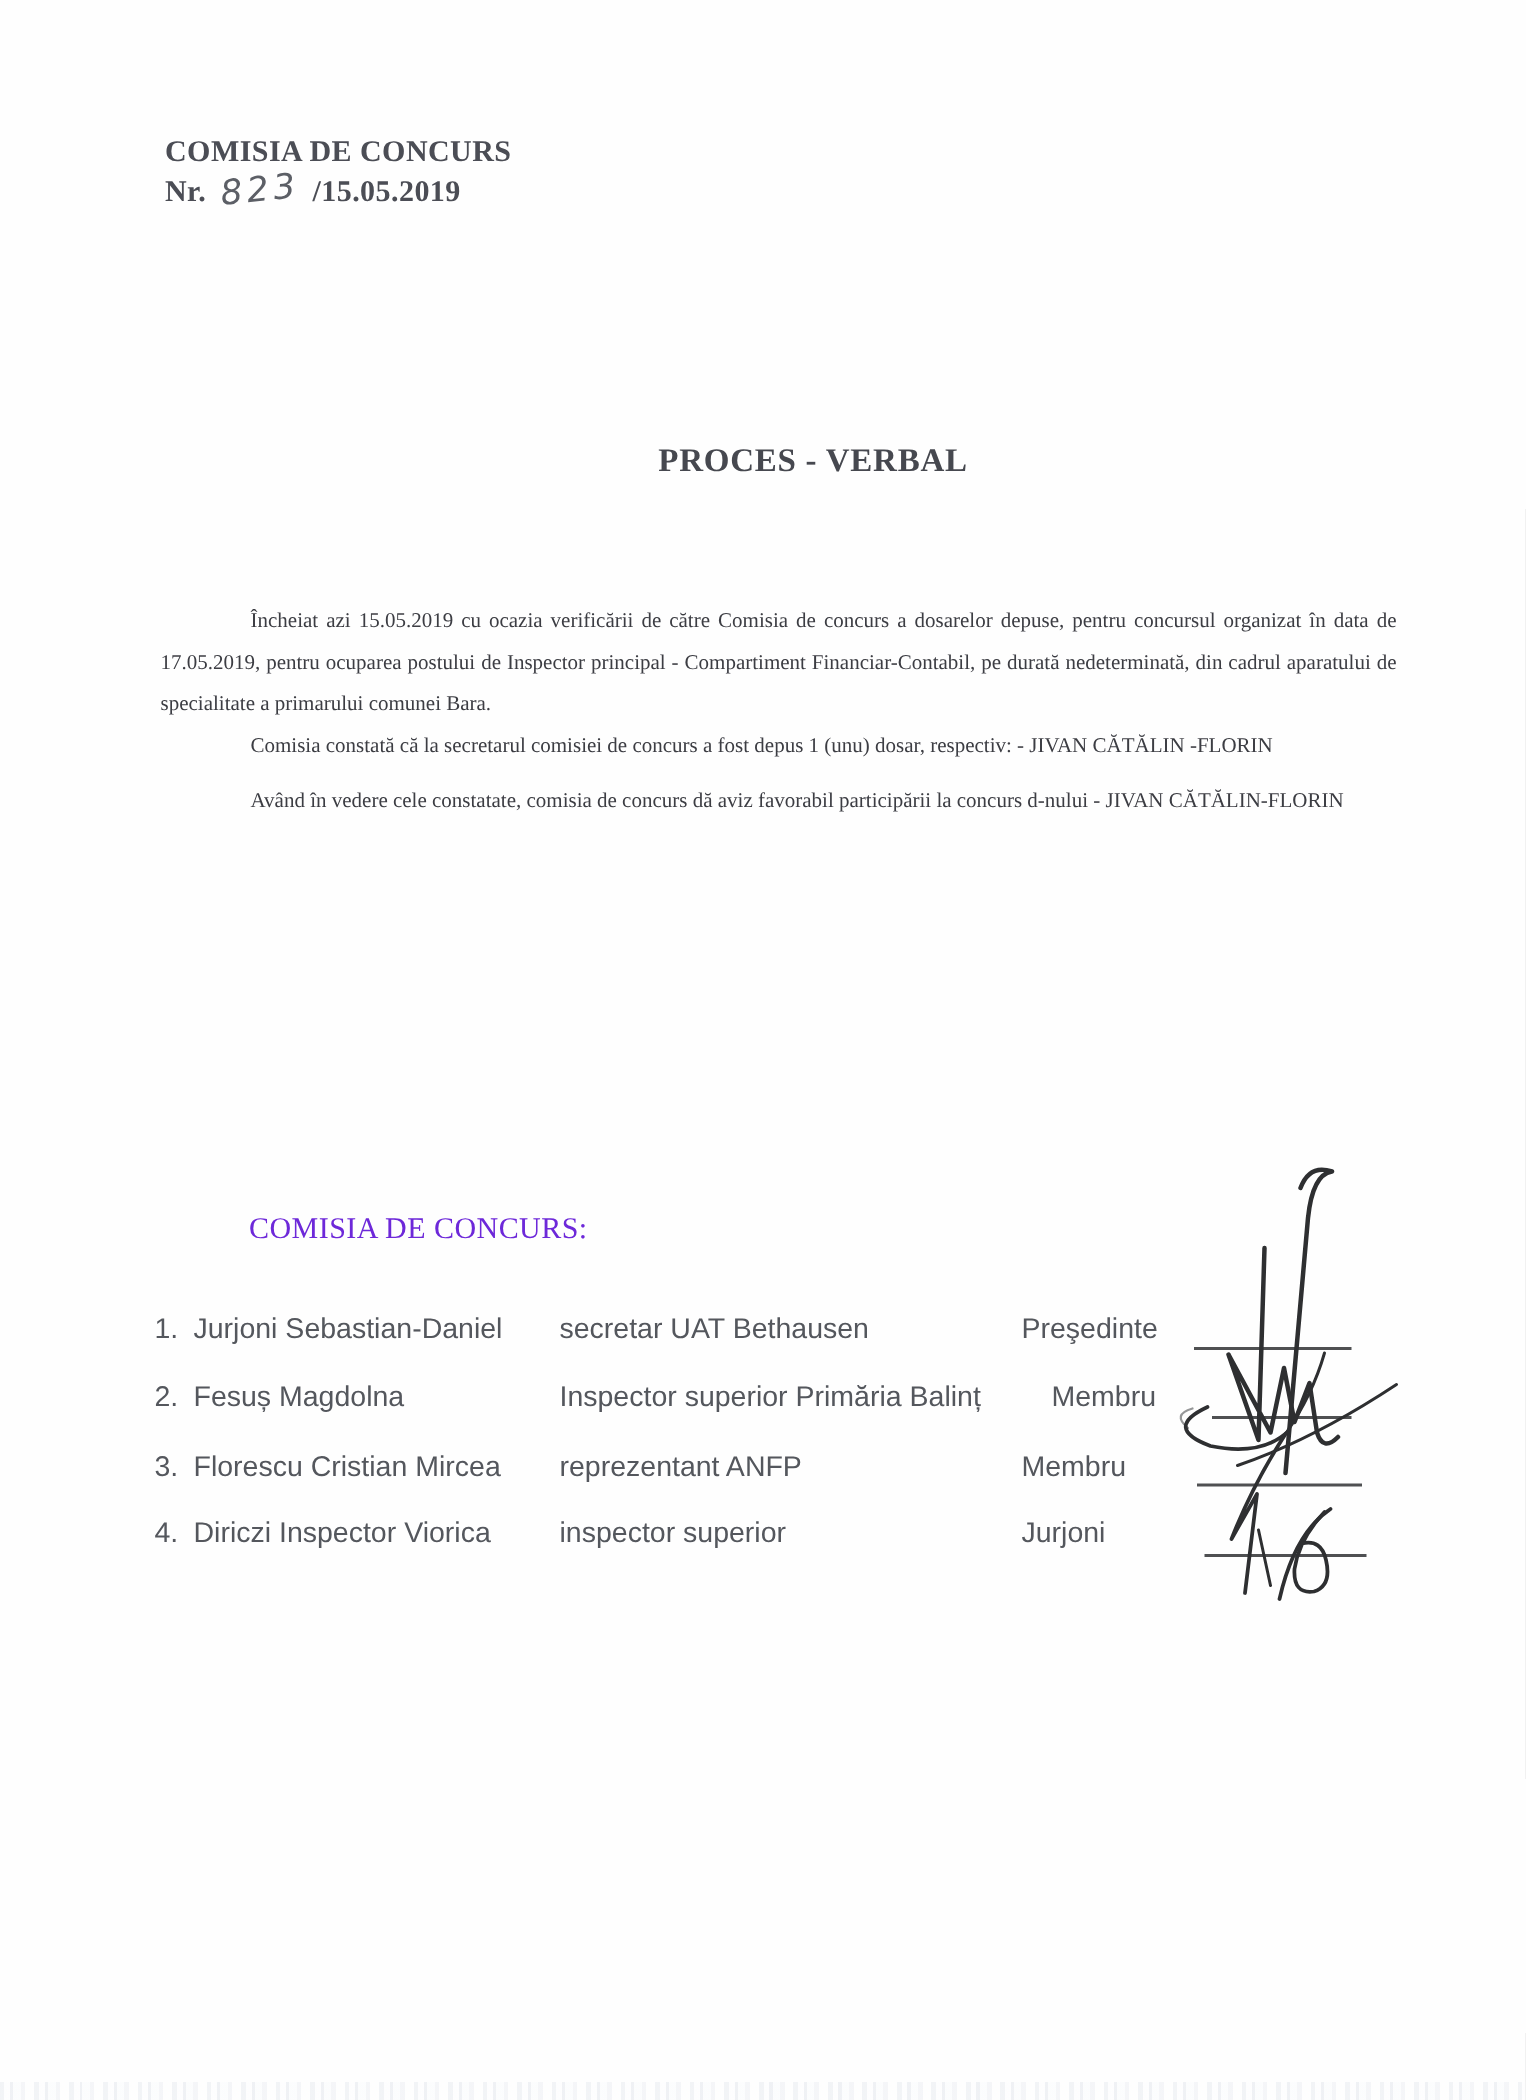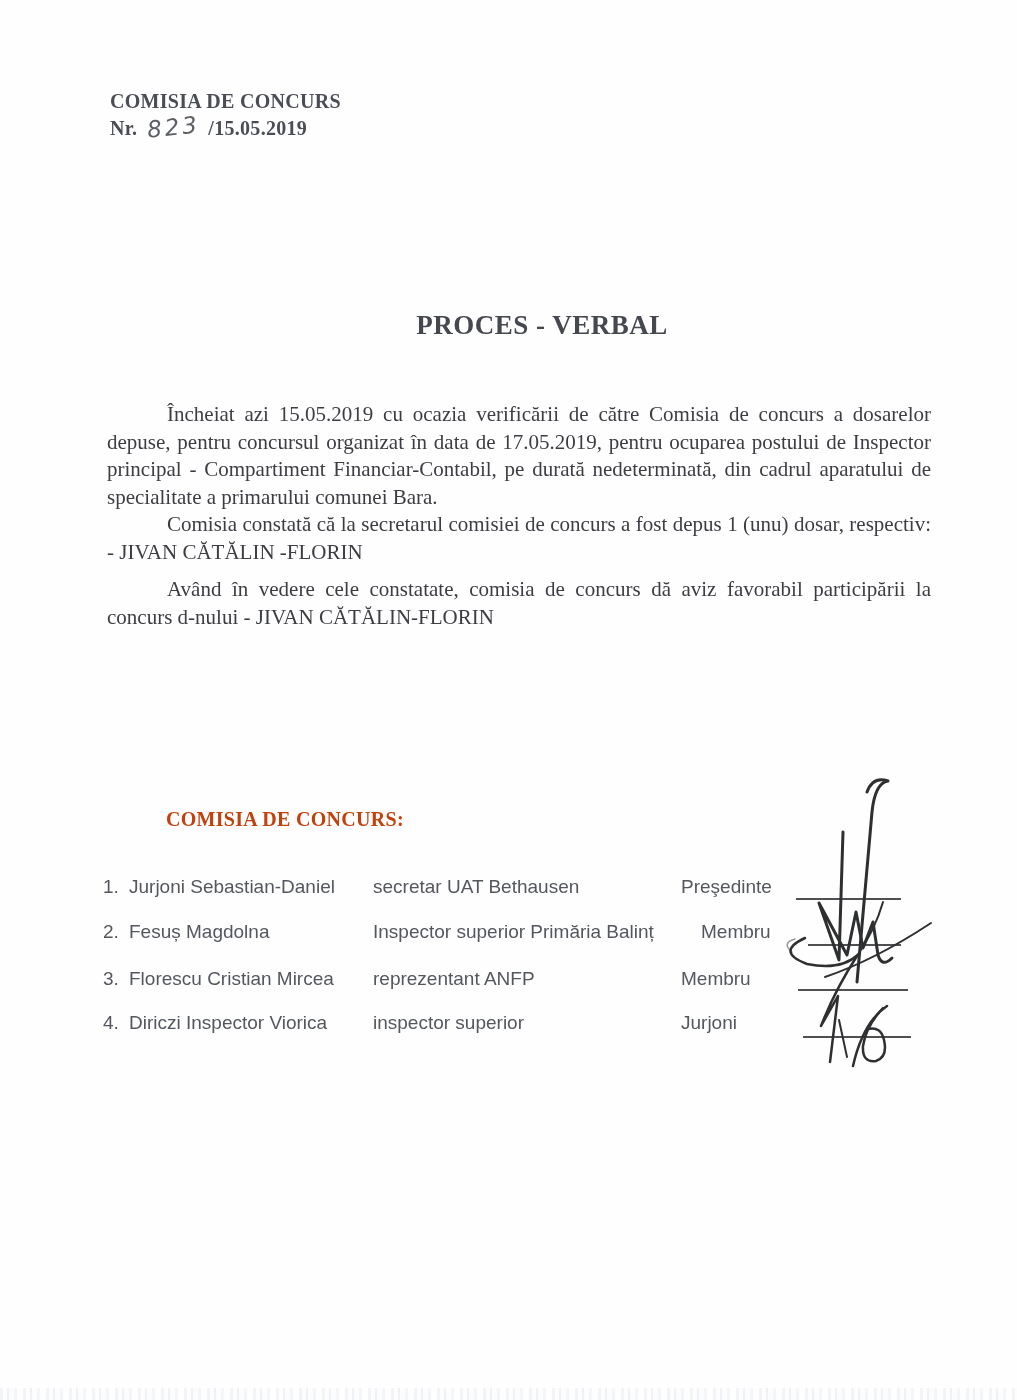--- a/index.html
+++ b/index.html
@@ -22,35 +22,35 @@
   .handwritten{
     display:inline-block;
     font-family:"DejaVu Sans", sans-serif;
     font-style:italic;font-weight:400;
     font-size:23px;color:#5c5f66;
     transform:rotate(-6deg);
     letter-spacing:3px;
     margin:0 8px 0 10px;
   }
   .title{
-    position:absolute;left:130px;top:310px;width:824px;
-    text-align:center;font-weight:bold;font-size:27px;
+    position:absolute;left:130px;top:294px;width:824px;
+    text-align:center;font-weight:bold;font-size:22px;
     letter-spacing:0.5px;color:#46484f;
   }
   .body-text{
     position:absolute;left:107px;top:401px;width:824px;
-    font-size:21px;line-height:27.5px;
+    font-size:14px;line-height:27.5px;
     text-align:justify;color:#3c3d43;
   }
   .body-text p{margin:0;text-indent:60px;}
   .body-text p.gap-large{margin-top:18px;}
   .body-text p.gap-small{margin-top:10px;}
   .committee-heading{
     position:absolute;left:166px;top:808px;
-    font-weight:bold;font-size:20px;color:#c2410c;letter-spacing:0.3px;
+    font-weight:normal;font-size:20px;color:#6d28d9;letter-spacing:0.3px;
   }
   .member-row{
     position:absolute;left:103px;width:740px;height:28px;
     font-family:"Liberation Sans", sans-serif;
     font-size:19px;color:#54575d;
   }
   .member-row span{position:absolute;top:0;white-space:nowrap;}
   .col-num{left:0;}
   .col-name{left:26px;}
   .col-role{left:270px;}

